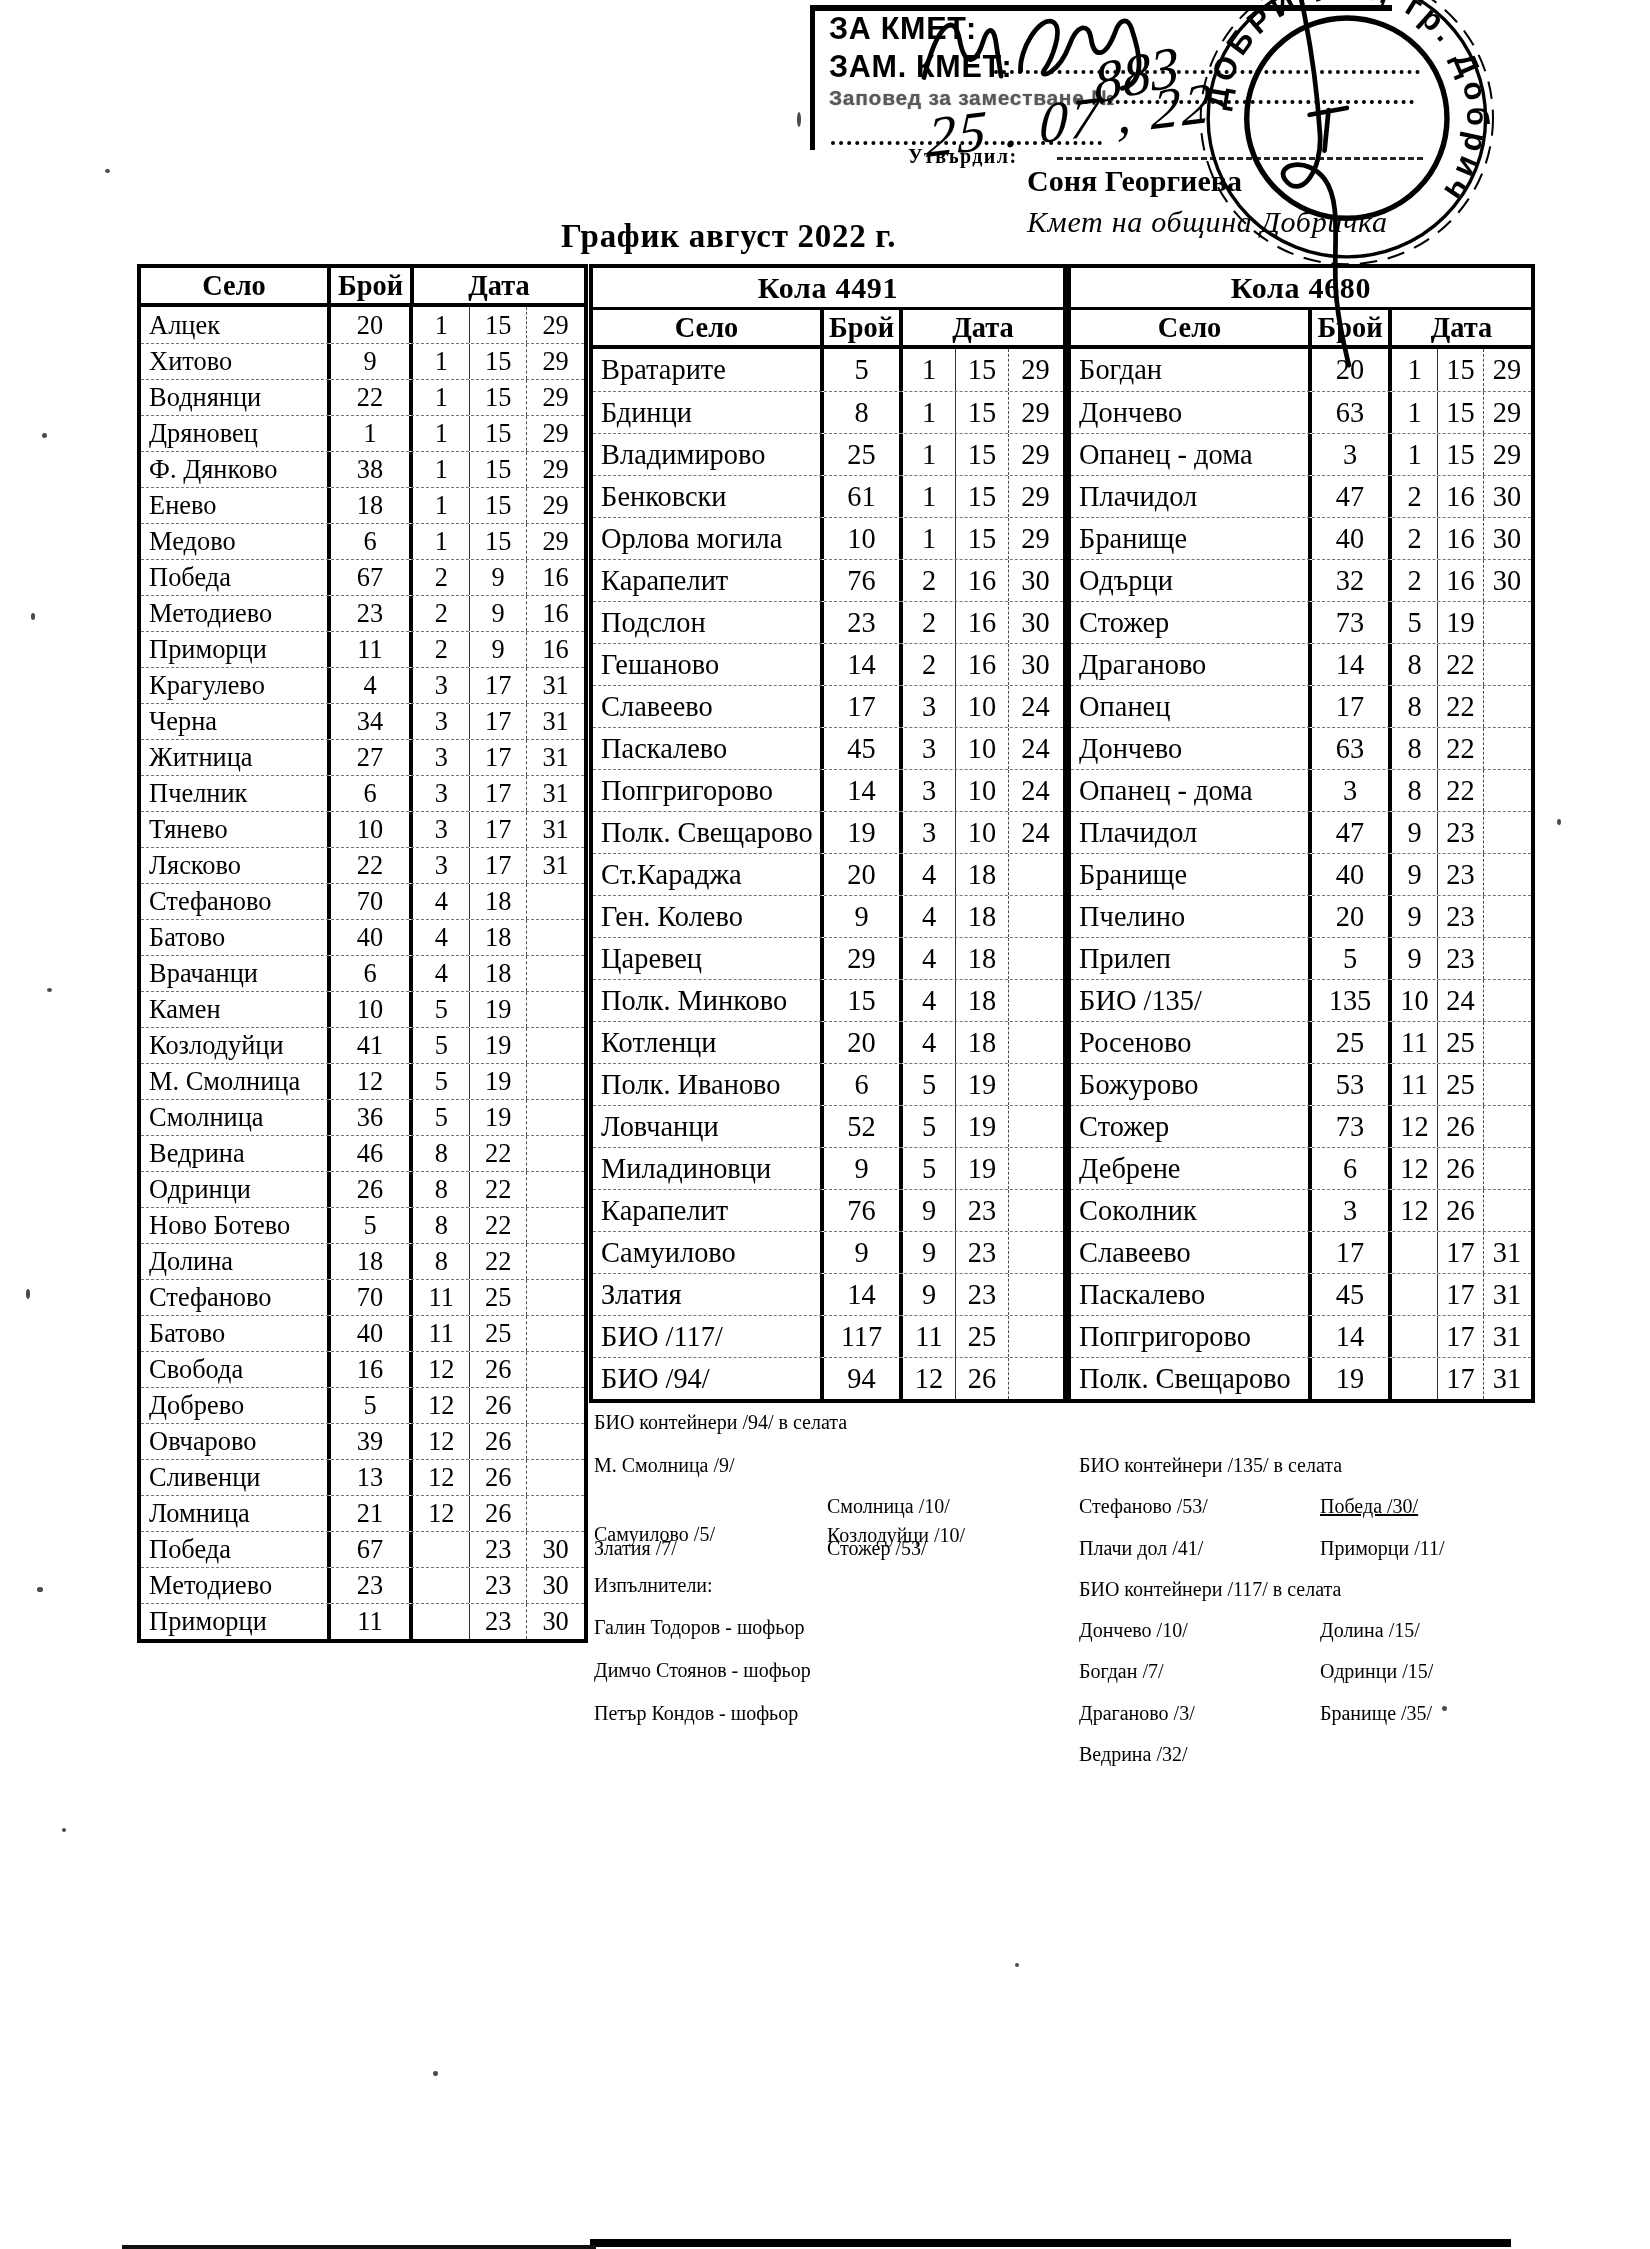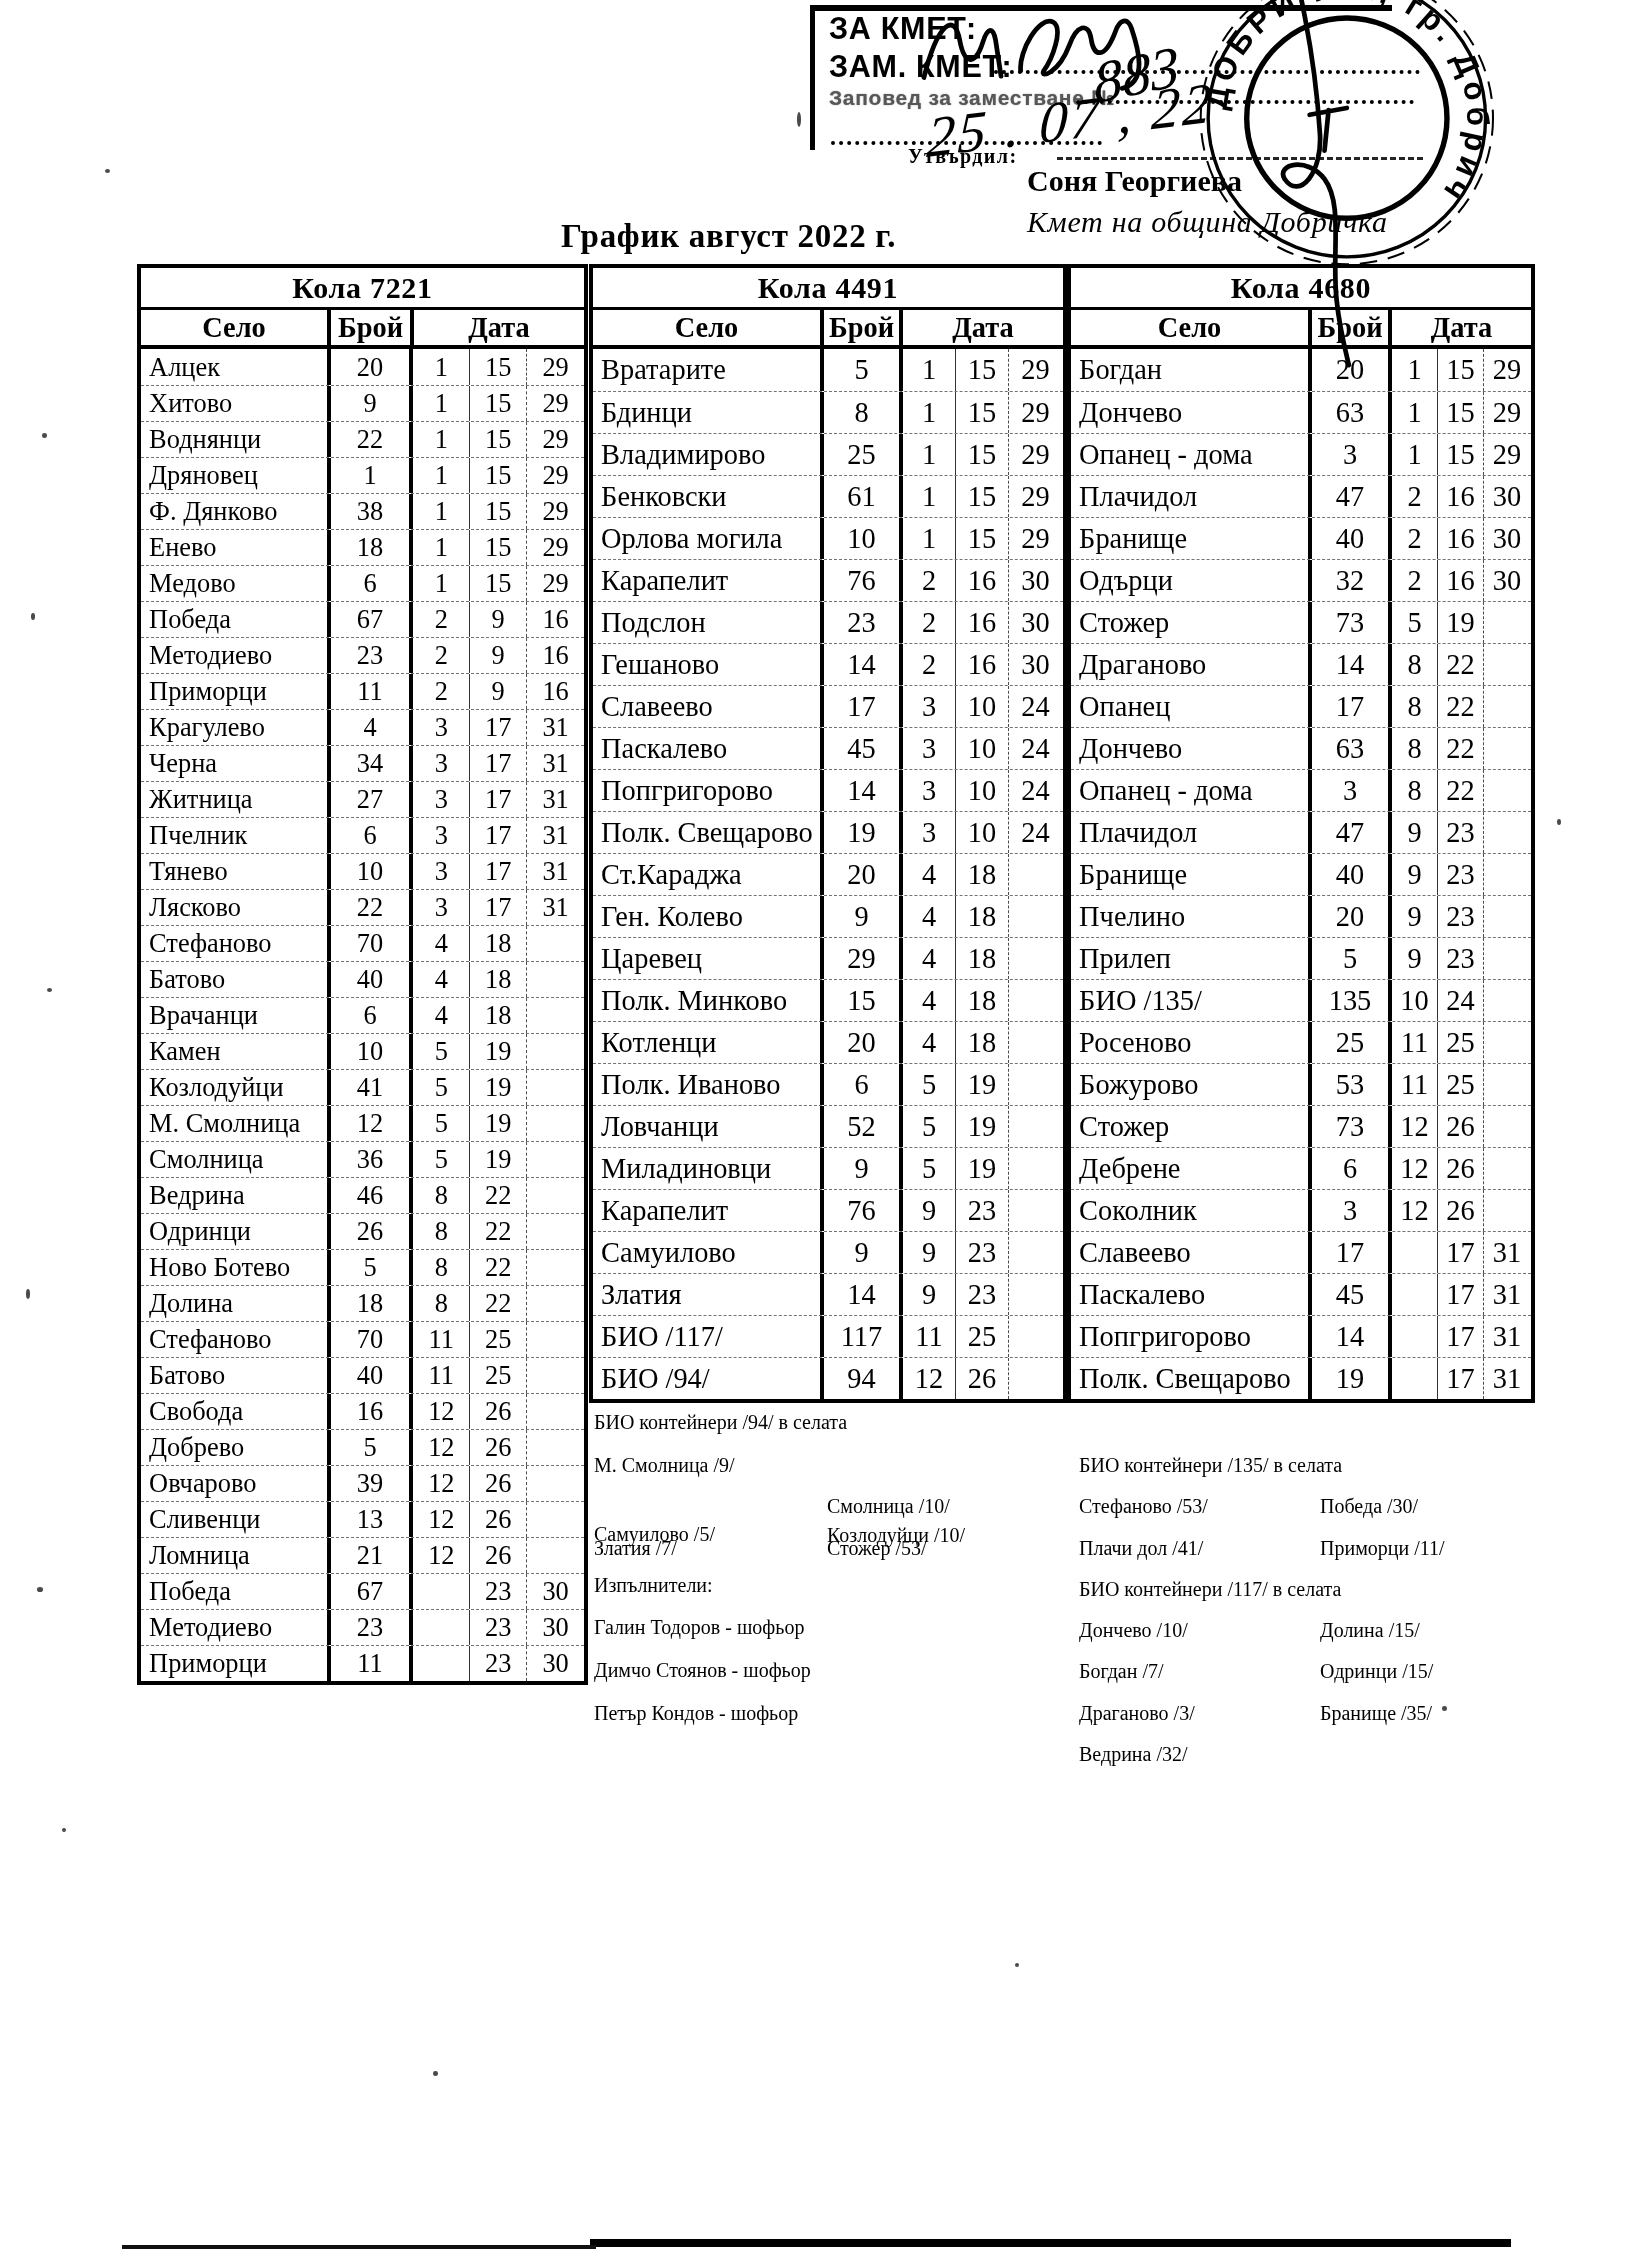--- a/index.html
+++ b/index.html
@@ -93,21 +93,20 @@
   <circle cx="255" cy="250" r="216" fill="none" stroke="#000" stroke-width="3" stroke-dasharray="26 16"></circle>
   <text font-family="Liberation Sans, sans-serif" font-size="46" font-weight="bold" letter-spacing="7" fill="#000">
     <textPath href="#stamp-text-circle" startOffset="1%">ДОБРИЧКА, гр. Добрич</textPath>
   </text>
   <path d="M150,-65 C185,40 208,160 215,270 C220,330 185,372 163,340 C150,318 196,306 222,340
            C250,378 232,450 240,520 C244,560 252,590 258,615" fill="none" stroke="#000" stroke-width="7" stroke-linecap="round"></path>
   <path d="M200,245 l55,-10 M228,238 l-6,60" fill="none" stroke="#000" stroke-width="7" stroke-linecap="round"></path>
 </svg>
 
 <div class="vtable" style="left:137px;top:264px;width:451px;--w1:190px;--w2:83px;--w3:57px;--rh:36px;--fs:26.4px;">
-  <div class="vt-title">Кола 7221</div>
   <div class="vt-cols">
     <div class="vt-col h-name">Село</div>
     <div class="vt-col h-count">Брой</div>
     <div class="vt-col h-date">Дата</div>
   </div>
   <div class="vt-rows">
       <div class="vt-row">
         <div class="cell c-name">Алцек</div>
         <div class="cell c-count">20</div>
         <div class="cell c-d1">1</div>
@@ -769,21 +768,21 @@
 <div class="speck" style="left:105px;top:169px;width:5.4px;height:4.1px;"></div>
 <div class="speck" style="left:797px;top:112px;width:4.1px;height:15px;"></div>
 
 <div class="note" style="left: 594px; top: 1454px;">М. Смолница /9/</div>
 <div class="note" style="left: 827px; top: 1524px;">Козлодуйци /10/</div>
 <div class="note" style="left: 594px; top: 1523px;">Самуилово /5/</div>
 <div class="note" style="left: 827px; top: 1495px;">Смолница /10/</div>
 <div class="note" style="left: 594px; top: 1537px;">Златия /7/</div>
 <div class="note" style="left: 827px; top: 1537px;">Стожер /53/</div>
 <div class="note" style="left: 1079px; top: 1495px;">Стефаново /53/</div>
-<div class="note" style="left: 1320px; top: 1495px;">Победа /30/</div>
+<div class="note" style="left: 1320px; top: 1495px; text-decoration: underline;">Победа /30/</div>
 <div class="note" style="left: 1079px; top: 1537px;">Плачи дол /41/</div>
 <div class="note" style="left: 1320px; top: 1537px;">Приморци /11/</div>
 <div class="note" style="left: 1079px; top: 1619px;">Дончево /10/</div>
 <div class="note" style="left: 1320px; top: 1619px;">Долина /15/</div>
 <div class="note" style="left: 1079px; top: 1660px;">Богдан /7/</div>
 <div class="note" style="left: 1320px; top: 1660px;">Одринци /15/</div>
 <div class="note" style="left: 1079px; top: 1702px;">Драганово /3/</div>
 <div class="note" style="left: 1320px; top: 1702px;">Бранище /35/</div>
 <div class="note" style="left: 1079px; top: 1743px;">Ведрина /32/</div>
 

